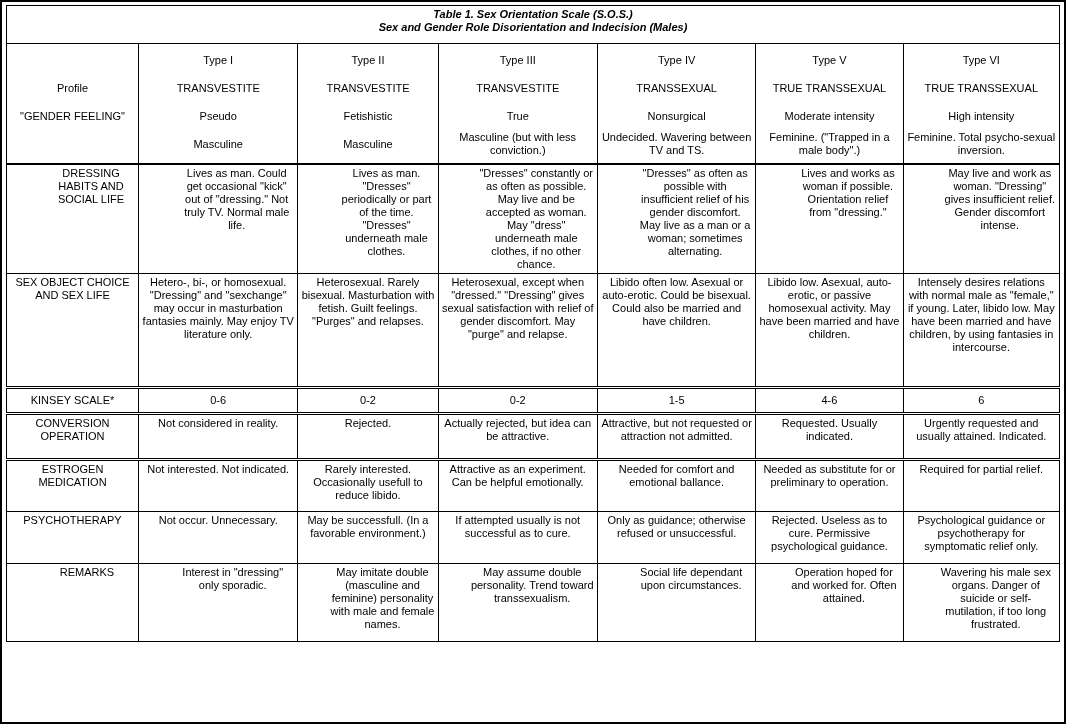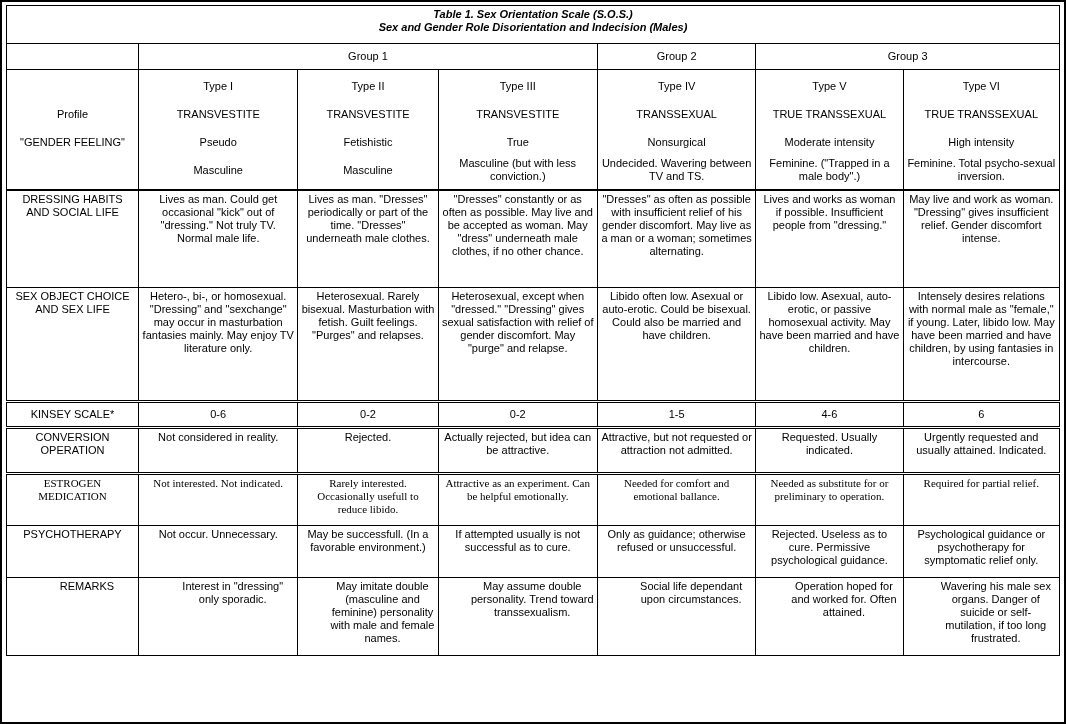--- a/index.html
+++ b/index.html
@@ -37,26 +37,26 @@
   }
   tr.group-row td { height: 26px; vertical-align: middle; }
   tr.type-row td { height: 120px; padding: 2px 3px; }
   .slot {
     height: 28px;
     display: flex;
     align-items: center;
     justify-content: center;
   }
   tr.type-row td.profile-cell .slot { height: 28px; }
-  tr.dressing-row td  { height: 98px;  border-top: 2px solid #000; }
+  tr.dressing-row td  { height: 98px;  border-top: 2px solid #000; padding-left: 40px; }
   tr.sexobject-row td { height: 114px; }
   tr.kinsey-row td    { height: 26px; vertical-align: middle;
                         border-top: 3px double #000; border-bottom: 3px double #000; }
   tr.conversion-row td{ height: 46px; border-bottom: 3px double #000; }
-  tr.estrogen-row td  { height: 52px; font-family: Liberation Serif, serif; }
+  tr.estrogen-row td  { height: 52px; }
   tr.psycho-row td    { height: 52px; }
   tr.remarks-row td   { height: 78px; padding-left: 32px; }
   td.dbl-left { border-left: 3px double #000; }
   td.footnote-cell {
     text-align: left;
     vertical-align: top;
     height: 40px;
     padding: 2px 4px;
     line-height: 14px;
   }
@@ -77,26 +77,20 @@
     </colgroup>
 
     <tbody>
         <tr>
       <td class="title-cell" colspan="7">
         <div>Table 1. Sex Orientation Scale (S.O.S.)</div>
         <div>Sex and Gender Role Disorientation and Indecision (Males)</div>
       </td>
     </tr>
 
-    <tr class="group-row">
-      <td></td>
-      <td colspan="3">Group 1</td>
-      <td>Group 2</td>
-      <td colspan="2">Group 3</td>
-    </tr>
 
     <tr class="type-row">
       <td class="profile-cell">
         <div class="slot"></div>
         <div class="slot">Profile</div>
         <div class="slot">"GENDER FEELING"</div>
         <div class="slot"></div>
       </td>
       <td>
         <div class="slot">Type I</div>
@@ -135,21 +129,21 @@
         <div class="slot">Feminine. Total psycho-sexual inversion.</div>
       </td>
     </tr>
 
     <tr class="dressing-row">
       <td>DRESSING HABITS AND SOCIAL LIFE</td>
       <td>Lives as man. Could get occasional "kick" out of "dressing." Not truly TV. Normal male life.</td>
       <td>Lives as man. "Dresses" periodically or part of the time. "Dresses" underneath male clothes.</td>
       <td class="dbl-left">"Dresses" constantly or as often as possible. May live and be accepted as woman. May "dress" underneath male clothes, if no other chance.</td>
       <td>"Dresses" as often as possible with insufficient relief of his gender discomfort. May live as a man or a woman; sometimes alternating.</td>
-      <td>Lives and works as woman if possible. Insufficient people from "dressing."</td>
+      <td>Lives and works as woman if possible. Orientation relief from "dressing."</td>
       <td>May live and work as woman. "Dressing" gives insufficient relief. Gender discomfort intense.</td>
     </tr>
 
     <tr class="sexobject-row">
       <td>SEX OBJECT CHOICE AND SEX LIFE</td>
       <td>Hetero-, bi-, or homosexual. "Dressing" and "sexchange" may occur in masturbation fantasies mainly. May enjoy TV literature only.</td>
       <td>Heterosexual. Rarely bisexual. Masturbation with fetish. Guilt feelings. "Purges" and relapses.</td>
       <td class="dbl-left">Heterosexual, except when "dressed." "Dressing" gives sexual satisfaction with relief of gender discomfort. May "purge" and relapse.</td>
       <td>Libido often low. Asexual or auto-erotic. Could be bisexual. Could also be married and have children.</td>
       <td>Libido low. Asexual, auto-erotic, or passive homosexual activity. May have been married and have children.</td>

